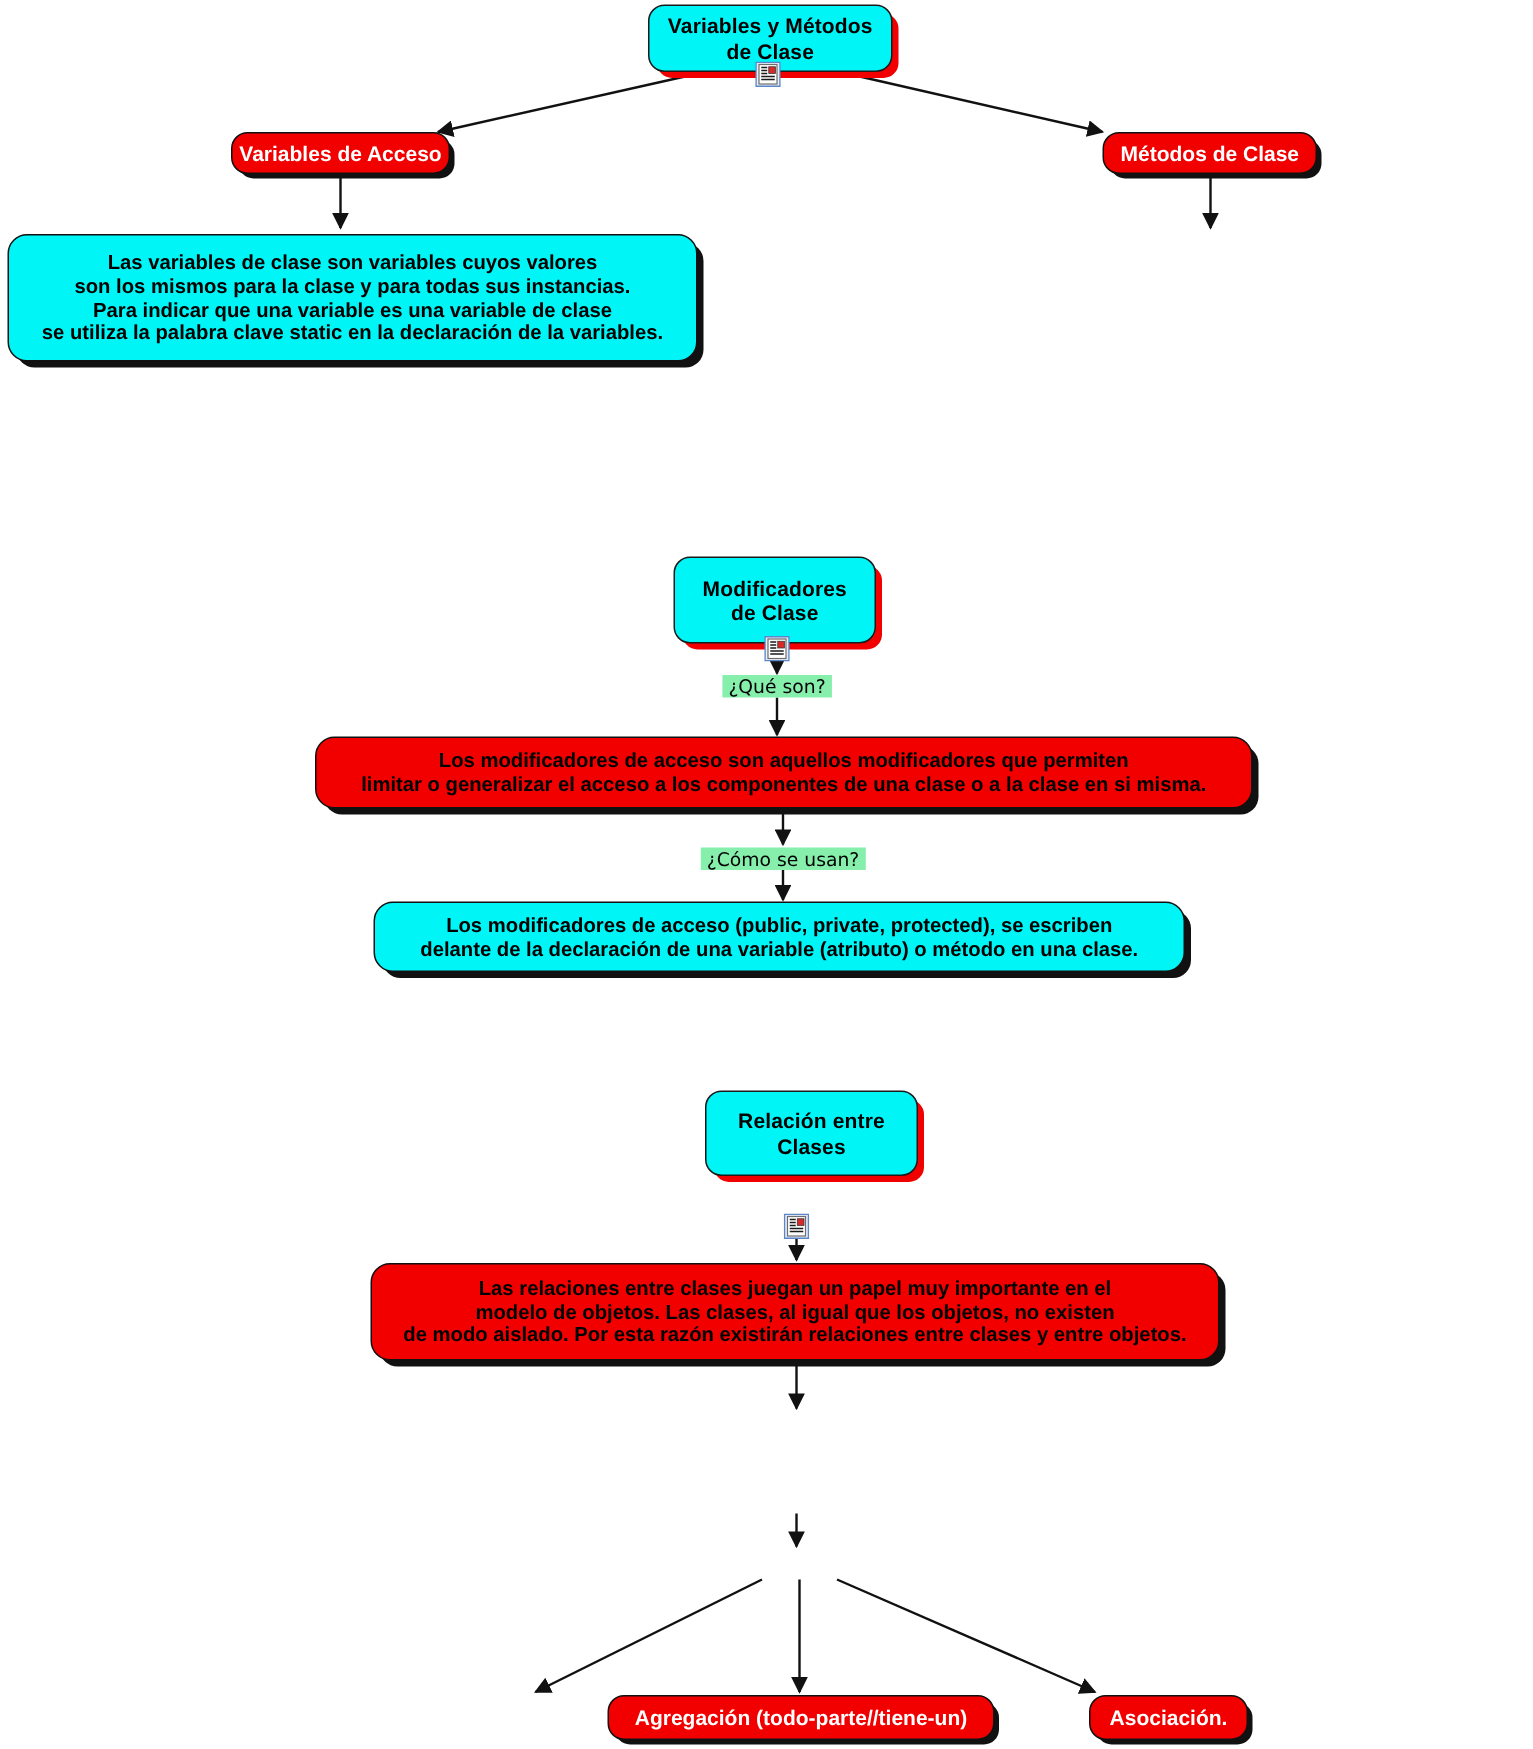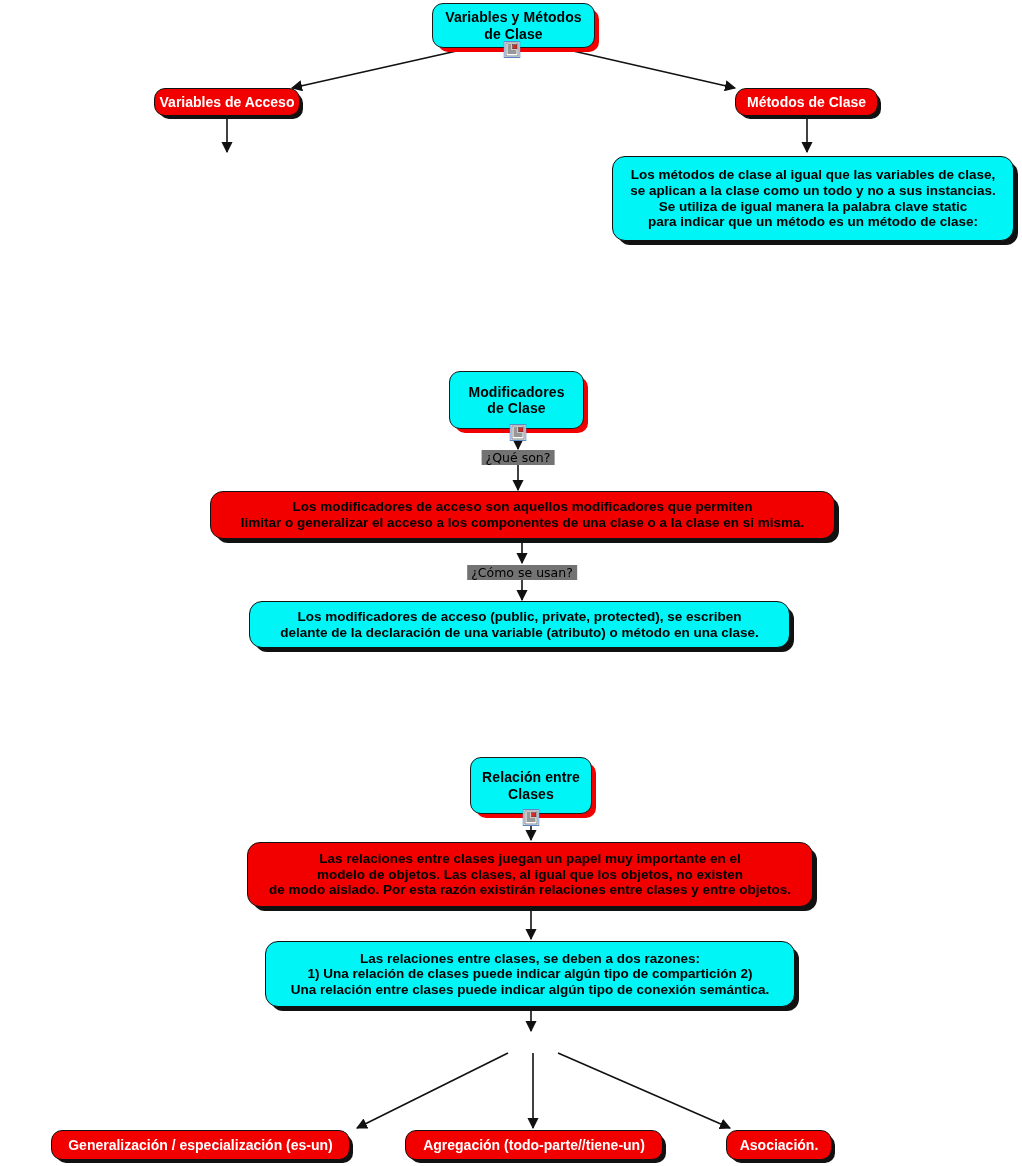--- a/index.html
+++ b/index.html
@@ -84,21 +84,21 @@
 
   
   .linklabel {
     position: absolute;
     font-family: "DejaVu Sans", sans-serif;
     font-size: 12.5px;
     color: #000000;
     text-align: center;
     white-space: nowrap;
     transform: translateX(-50%);
-    background: #737373;
+    background: #86efac;
     padding: 0 4px;
     z-index: 4;
   }
 
   
   .noteicon {
     position: absolute;
     width: 17px;
     height: 17px;
     z-index: 6;
@@ -161,25 +161,25 @@
       <line x1="4" y1="8" x2="8" y2="8"></line>
       <line x1="4" y1="10" x2="13" y2="10"></line>
       <line x1="4" y1="12" x2="13" y2="12"></line>
     </g>
   </svg>
 
   <div class="node redlabel" style="left:154px; top:88px; width:146px; height:28px;">Variables de Acceso</div>
 
   <div class="node redlabel" style="left:735px; top:88px; width:143px; height:28px;">Métodos de Clase</div>
 
-
-  <div class="node cyanbox" style="left:612px; top:156px; width:402px; height:85px;">Los métodos de clase al igual que las variables de clase,
-se aplican a la clase como un todo y no a sus instancias.
-Se utiliza de igual manera la palabra clave static
-para indicar que un método es un método de clase:</div>
+  <div class="node cyanbox" style="left:5px; top:156px; width:460px; height:85px;">Las variables de clase son variables cuyos valores
+son los mismos para la clase y para todas sus instancias.
+Para indicar que una variable es una variable de clase
+se utiliza la palabra clave static en la declaración de la variables.</div>
+
 
   <div class="node topic" style="left:449px; top:371px; width:135px; height:58px;">Modificadores
 de Clase</div>
 
   <svg class="noteicon" style="left:518px; top:424px;" viewBox="0 0 17 17" xmlns="http://www.w3.org/2000/svg">
     <rect x="0.5" y="0.5" width="16" height="16" fill="#e8eef7" stroke="#5b87c9"></rect>
     <rect x="2.5" y="2" width="12" height="13" fill="#ffffff" stroke="#6d6d6d" stroke-width="0.8"></rect>
     <rect x="9" y="3.5" width="4.5" height="4.5" fill="#d42a2a" stroke="#333" stroke-width="0.5"></rect>
     <g stroke="#1a1a1a" stroke-width="0.9">
       <line x1="4" y1="4" x2="8" y2="4"></line>
@@ -193,44 +193,40 @@
   <div class="linklabel" style="left:518px; top:450px;">¿Qué son?</div>
 
   <div class="node redbox" style="left:210px; top:491px; width:625px; height:48px;">Los modificadores de acceso son aquellos modificadores que permiten
 limitar o generalizar el acceso a los componentes de una clase o a la clase en si misma.</div>
 
   <div class="linklabel" style="left:522px; top:565px;">¿Cómo se usan?</div>
 
   <div class="node cyanbox" style="left:249px; top:601px; width:541px; height:47px;">Los modificadores de acceso (public, private, protected), se escriben
 delante de la declaración de una variable (atributo) o método en una clase.</div>
 
-  <div class="node topic" style="left:470px; top:757px; width:122px; height:57px;">Relación entre
+  <div class="node topic" style="left:470px; top:727px; width:142px; height:57px;">Relación entre
 Clases</div>
 
   <svg class="noteicon" style="left:531px; top:809px;" viewBox="0 0 17 17" xmlns="http://www.w3.org/2000/svg">
     <rect x="0.5" y="0.5" width="16" height="16" fill="#e8eef7" stroke="#5b87c9"></rect>
     <rect x="2.5" y="2" width="12" height="13" fill="#ffffff" stroke="#6d6d6d" stroke-width="0.8"></rect>
     <rect x="9" y="3.5" width="4.5" height="4.5" fill="#d42a2a" stroke="#333" stroke-width="0.5"></rect>
     <g stroke="#1a1a1a" stroke-width="0.9">
       <line x1="4" y1="4" x2="8" y2="4"></line>
       <line x1="4" y1="6" x2="8" y2="6"></line>
       <line x1="4" y1="8" x2="8" y2="8"></line>
       <line x1="4" y1="10" x2="13" y2="10"></line>
       <line x1="4" y1="12" x2="13" y2="12"></line>
     </g>
   </svg>
 
   <div class="node redbox" style="left:247px; top:842px; width:566px; height:65px;">Las relaciones entre clases juegan un papel muy importante en el
 modelo de objetos. Las clases, al igual que los objetos, no existen
 de modo aislado. Por esta razón existirán relaciones entre clases y entre objetos.</div>
 
-  <div class="node cyanbox" style="left:265px; top:941px; width:530px; height:66px;">Las relaciones entre clases, se deben a dos razones:
-1) Una relación de clases puede indicar algún tipo de compartición 2)
-Una relación entre clases puede indicar algún tipo de conexión semántica.</div>
-
-
-  <div class="node redlabel" style="left:51px; top:1130px; width:299px; height:30px;">Generalización / especialización (es-un)</div>
+
+
 
   <div class="node redlabel" style="left:405px; top:1130px; width:258px; height:30px;">Agregación (todo-parte//tiene-un)</div>
 
   <div class="node redlabel" style="left:726px; top:1130px; width:106px; height:30px;">Asociación.</div>
 
 </div>
 
 </body></html>

